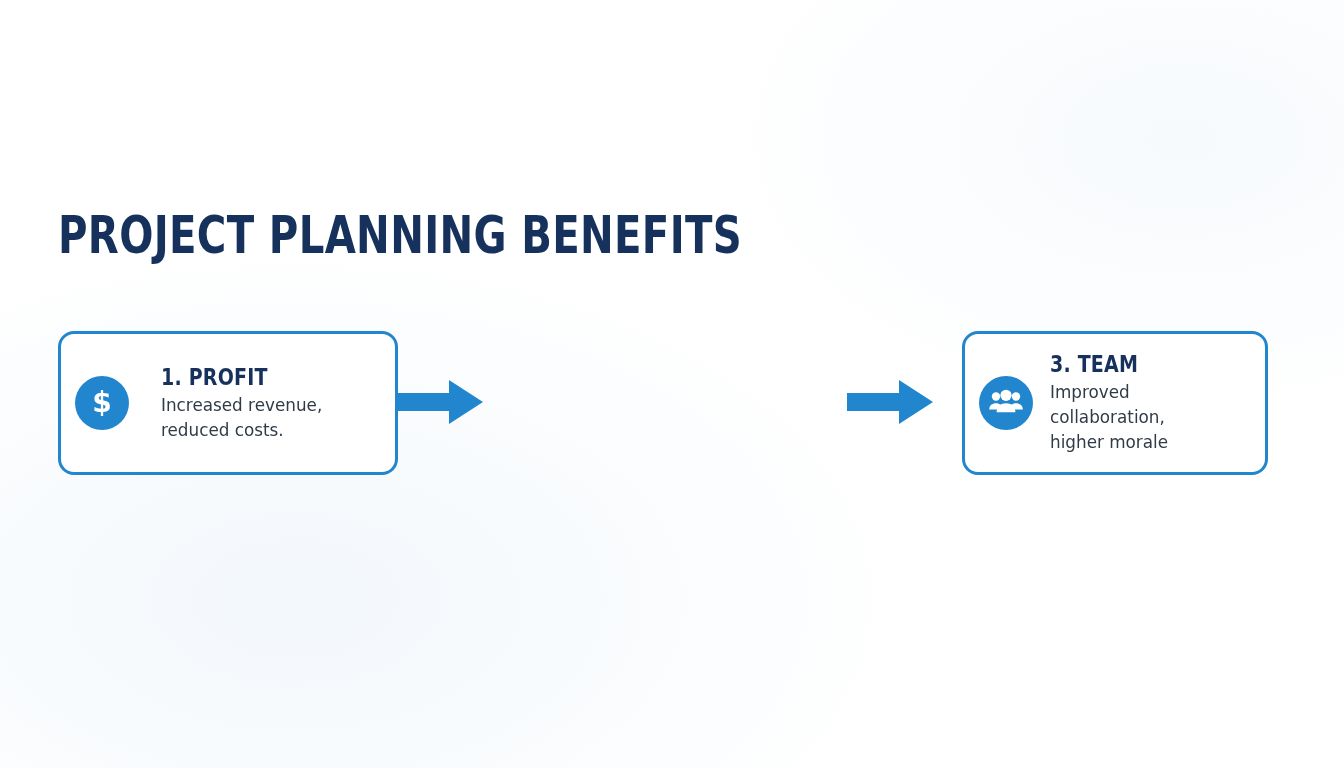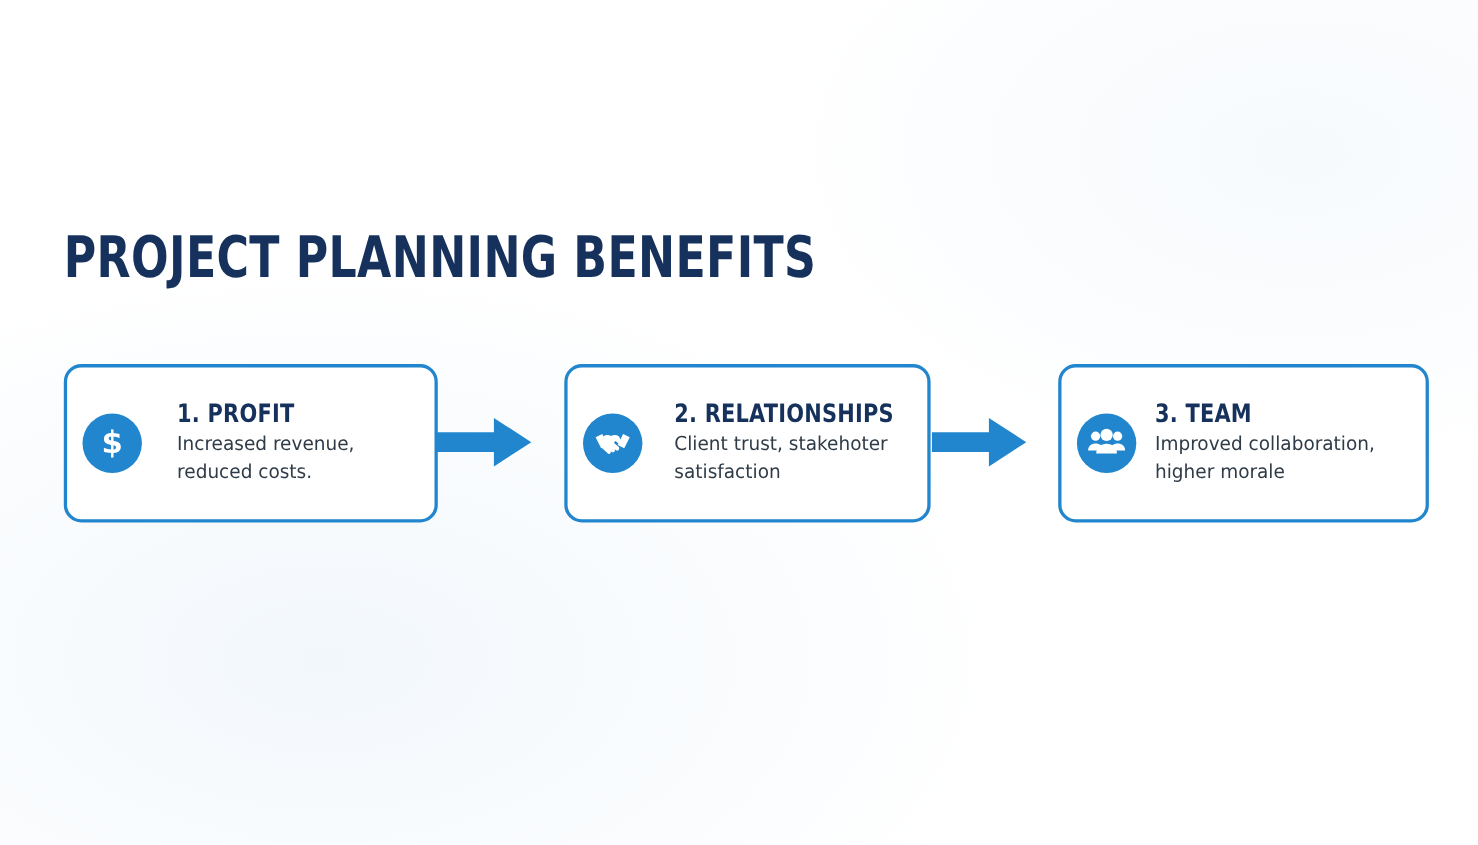--- a/index.html
+++ b/index.html
@@ -46,21 +46,21 @@
     height: 144px;
     box-sizing: border-box;
     background: #ffffff;
     border: 3px solid #2186cd;
     border-radius: 16px;
     display: flex;
     align-items: center;
   }
   #card-1 { left: 58px;  width: 340px; }
   #card-2 { left: 513px; width: 333px; }
-  #card-3 { left: 962px; width: 337px; }
+  #card-3 { left: 962px; width: 306px; }
 
   .card-icon {
     position: absolute;
     left: 14px;
     top: 50%;
     margin-top: -27px;
     width: 54px;
     height: 54px;
     border-radius: 50%;
     background: #2186cd;
@@ -132,43 +132,20 @@
 reduced costs.</div>
     </div>
   </div>
 
   <div class="arrow" id="arrow-1">
     <svg width="86" height="48" viewBox="0 0 86 48" aria-hidden="true">
       <polygon points="0,15 52,15 52,2 86,24 52,46 52,33 0,33" fill="#2186cd"></polygon>
     </svg>
   </div>
 
-  <div class="card" id="card-2">
-    <div class="card-icon">
-      <svg width="36" height="36" viewBox="0 0 36 36" aria-hidden="true">
-        <g fill="#ffffff">
-          <path d="M2.5 12.5 L8.5 9.5 L13.5 19.5 L7.5 22.5 Z"></path>
-          <path d="M33.5 12.5 L27.5 9.5 L22.5 19.5 L28.5 22.5 Z"></path>
-          <path d="M9.5 11.5 C12 10 14.5 10.2 16.5 11.4 C18.6 10.2 21.2 10 23.6 11.6 L27 18.5
-                   C25.6 19.4 24.3 19.1 23.3 18.2 L20.6 15.8 L19 17.4 L23.3 21.2
-                   C24.2 22 24.2 23.2 23.4 24 C22.6 24.8 21.5 24.8 20.7 24.1 L19.6 23.1
-                   C20.3 23.9 20.2 25 19.4 25.7 C18.6 26.4 17.5 26.3 16.8 25.6 L16.1 25
-                   C16.6 25.8 16.4 26.8 15.6 27.3 C14.9 27.8 14 27.7 13.4 27.1 L8.2 22.3
-                   C7.5 21.6 7.3 20.7 7.7 19.9 Z"></path>
-          <path d="M13.9 13.6 C12.3 14.9 11 16.1 10.2 17 C9.6 17.7 9.7 18.6 10.4 19.1
-                   C11.1 19.6 11.9 19.5 12.5 18.9 L15.4 16.1 Z"></path>
-        </g>
-      </svg>
-    </div>
-    <div class="card-text">
-      <div class="card-heading">2. RELATIONSHIPS</div>
-      <div class="card-body">Client trust, stakehoter
-satisfaction</div>
-    </div>
-  </div>
 
   <div class="arrow" id="arrow-2">
     <svg width="86" height="48" viewBox="0 0 86 48" aria-hidden="true">
       <polygon points="0,15 52,15 52,2 86,24 52,46 52,33 0,33" fill="#2186cd"></polygon>
     </svg>
   </div>
 
   <div class="card" id="card-3">
     <div class="card-icon">
       <svg width="36" height="32" viewBox="0 0 36 32" aria-hidden="true">

